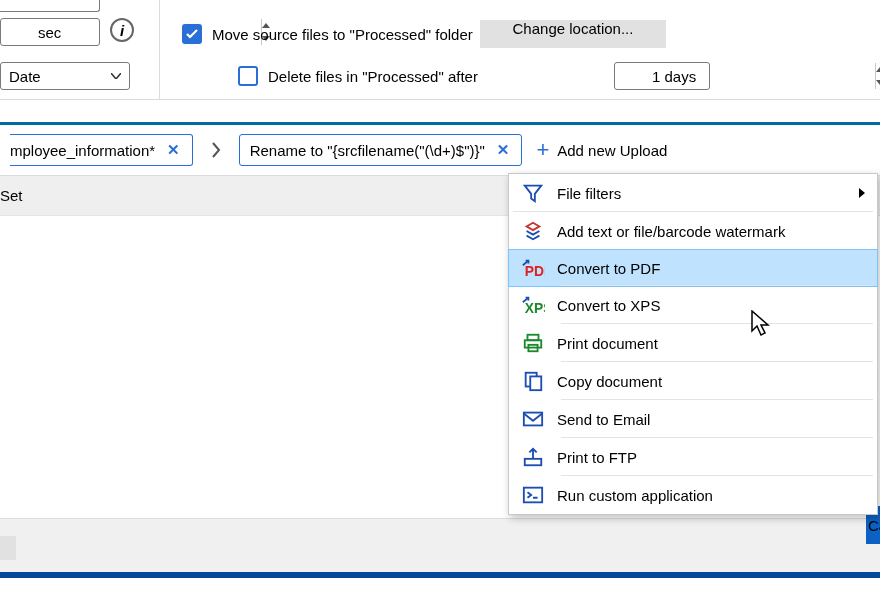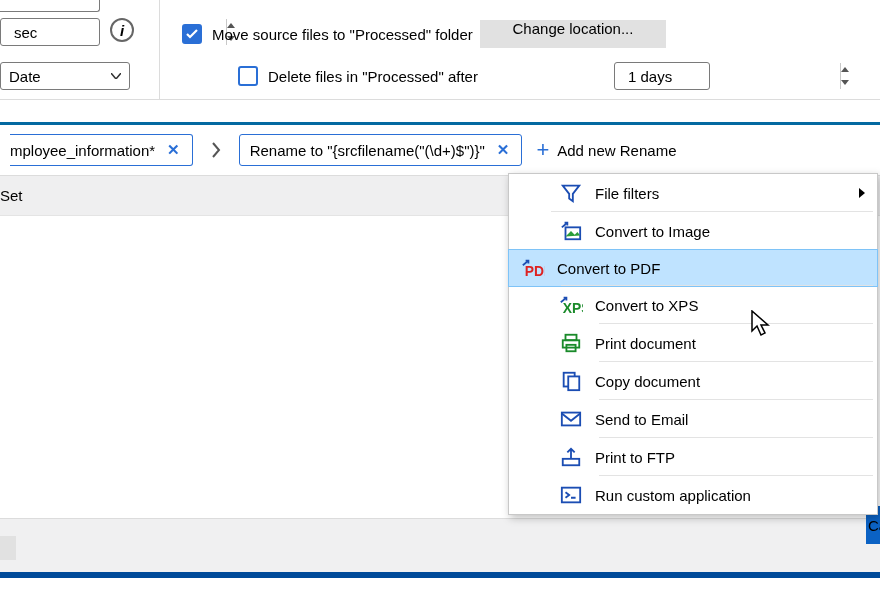--- a/index.html
+++ b/index.html
@@ -4,21 +4,21 @@
 <style>
   * { box-sizing: border-box; margin: 0; padding: 0; font-family: "Segoe UI", Tahoma, sans-serif; font-size: 15px; color: #000; }
   body { background: #fff; width: 880px; height: 606px; overflow: hidden; position: relative; }
 
   
   .top-panel { position: relative; height: 100px; border-bottom: 1px solid #dcdcdc; }
   .sep-v { position:absolute; left:159px; top:0; width:0; height:100px; border-left:1px solid #dcdcdc; }
 
   .spinner-frag { position:absolute; left:0; top:0; width:100px; height:12px; border:1px solid #7a7a7a; border-top:none; border-left:none; border-radius:0 0 3px 0; background:#fff; }
   .spinner { border:1px solid #7a7a7a; border-radius:3px; background:#fff; display:flex; align-items:stretch; height:28px; }
-  .spinner input { flex:1; border:none; outline:none; padding:0 13px; background:transparent; }
+  .spinner input { flex:1; border:none; outline:none; padding:0 24px; background:transparent;margin-left:13px; }
   .spinner .spin-btns { width:18px; display:flex; flex-direction:column; border-left:1px solid #c8c8c8;}
   .spinner .sp-up, .spinner .sp-down { flex:1; display:flex; align-items:center; justify-content:center; }
   .spinner .sp-up svg, .spinner .sp-down svg { width:8px; height:5px; }
 
   .sec-spinner { position:absolute; left:0; top:18px; width:100px; }
   .info-icon { position:absolute; left:110px; top:18px; width:24px; height:24px; border:2px solid #666; border-radius:50%; display:flex; align-items:center; justify-content:center; color:#666; font-family: Georgia, serif; font-style: italic; font-weight:bold; }
 
   .date-combo { position:absolute; left:0; top:62px; width:130px; height:28px; border:1px solid #7a7a7a; border-radius:3px; display:flex; align-items:center; padding:0 8px; justify-content:space-between; background:#fff;gap:12px;}
   .date-combo svg { width:10px; height:6px; }
 
@@ -43,21 +43,21 @@
   .set-row { height:40px; background:#efeff0; border-bottom:1px solid #e4e4e4; display:flex; align-items:center; }
 
   
   .bottom-strip { position:absolute; left:0; bottom:34px; right:0; height:54px; background:#f0f0f1; border-top:1px solid #dcdcdc; }
   .bottom-box { position:absolute; left:0; bottom:46px; width:16px; height:24px; background:#e1e1e1; }
   .blue-bar { position:absolute; left:0; bottom:28px; right:0; height:6px; background:#004a99; }
   .ca-btn { position:absolute; right:0; bottom:62px; width:14px; height:38px; background:#0b62c4; color:#fff; display:flex; align-items:center; padding-left:2px;}
 
   
   .menu { position:absolute; left:508px; top:173px; width:370px; background:#fff; border:1px solid #c8c8c8; box-shadow:2px 3px 8px rgba(0,0,0,0.25); }
-  .menu .mi { height:38px; display:flex; align-items:center; position:relative; cursor:pointer;margin-left:38px;}
+  .menu .mi { height:38px; display:flex; align-items:center; position:relative; cursor:pointer;}
   .menu .mi .icon-slot { width:48px; display:flex; align-items:center; justify-content:center;}
   .menu .mi .label {}
   .menu .mi .arrow { position:absolute; right:12px; }
   .menu .sep { position:absolute; left:52px; right:4px; bottom:0; height:0; border-top:1px solid #e3e3e3;}
   .menu .sep.full { left:4px; }
   .menu .mi.hi { background:#bfe3ff; border:1px solid #7ec3f7; margin:-1px; }
 
   .cursor { position:absolute; left:751px; top:310px; pointer-events:none;}
 
   svg { display:block; }
@@ -142,21 +142,21 @@
     <svg width="10" height="16" viewBox="0 0 10 16">
         <path d="M2 1 L8 8 L2 15" fill="none" stroke="#555" stroke-width="2"></path>
       </svg>
   </div>
   <div class="chip">
     <span>Rename to "{srcfilename("(\d+)$")}"</span>
     <span class="close-x">✕</span>
   </div>
   <div class="add-action">
     <span class="plus">+</span>
-    <span>Add new Rename</span>
+    <span>Add new Upload</span>
   </div>
 </div>
 
 <div class="set-row">
   <span>Set</span>
 </div>
 
 <div class="bottom-strip"></div>
 <div class="bottom-box"></div>
 <div class="ca-btn">
@@ -174,33 +174,34 @@
     </div>
     <span class="label">File filters</span>
     <span class="arrow">
         <svg width="6" height="10" viewBox="0 0 6 10">
           <path d="M0 0 L6 5 L0 10 Z" fill="#000"></path>
         </svg>
       </span>
     <div class="sep full"></div>
   </div>
 
-
   <div class="mi">
     <div class="icon-slot">
       <svg width="22" height="22" viewBox="0 0 24 24">
-          <path d="M2 8 L8 3" stroke="#1b4db3" stroke-width="2" fill="none"></path>
-          <path d="M5 3 L8 3 L8 6" stroke="#1b4db3" stroke-width="2" fill="none"></path>
-          <rect x="6" y="8" width="16" height="13" fill="none" stroke="#1b4db3" stroke-width="2"></rect>
-          <path d="M6 18 L12 12 L16 16 L19 13 L22 17" fill="#2a9d3a" stroke="none"></path>
-        </svg>
-    </div>
-    <span class="label">Convert to Image</span>
-    <div class="sep"></div>
-  </div>
+          <g fill="none" stroke="#c33" stroke-width="2">
+            <path d="M12 3 L5 7 L12 11 L19 7 Z"></path>
+            <path d="M5 12 L12 16 L19 12" stroke="#1b4db3"></path>
+            <path d="M5 17 L12 21 L19 17" stroke="#1b4db3"></path>
+          </g>
+        </svg>
+    </div>
+    <span class="label">Add text or file/barcode watermark</span>
+    <div class="sep"></div>
+  </div>
+
 
   <div class="mi hi">
     <div class="icon-slot">
       <svg width="24" height="22" viewBox="0 0 26 22">
           <path d="M2 8 L8 3" stroke="#1b4db3" stroke-width="2" fill="none"></path>
           <path d="M5 3 L8 3 L8 6" stroke="#1b4db3" stroke-width="2" fill="none"></path>
           <text x="4" y="20" font-size="11" font-weight="bold" fill="#d22">PDF</text>
         </svg>
     </div>
     <span class="label">Convert to PDF</span>

